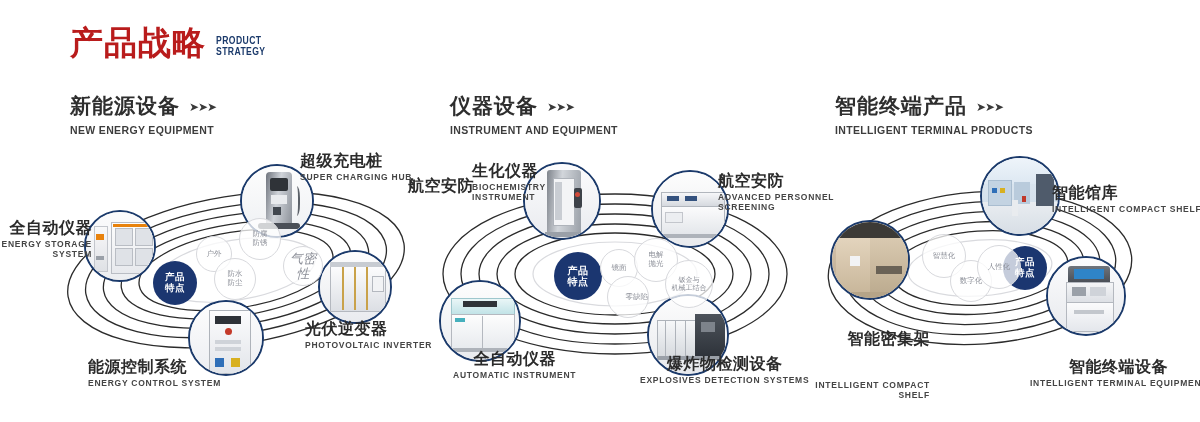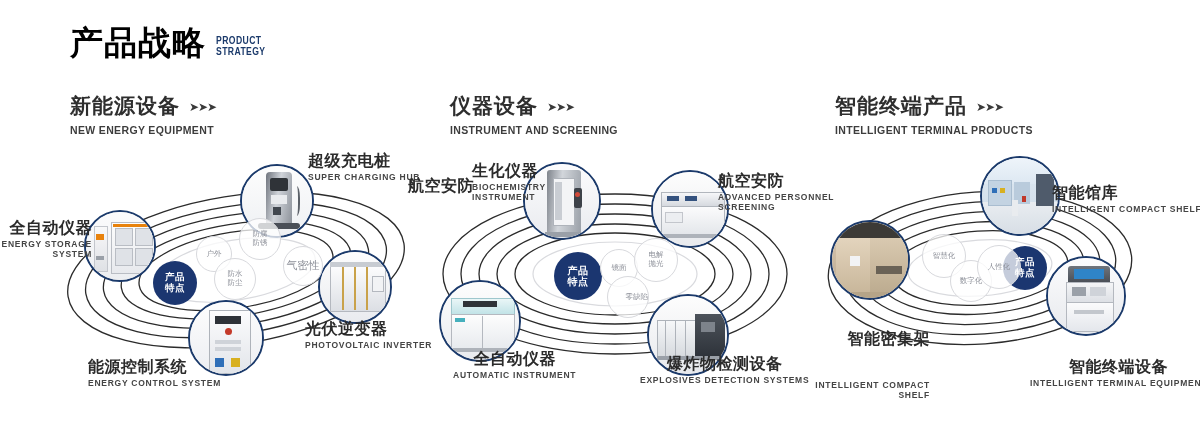--- a/index.html
+++ b/index.html
@@ -8,21 +8,21 @@
     background:#ffffff;
     font-family:"Liberation Sans","DejaVu Sans",sans-serif;
     overflow:hidden;
     position:relative;
   }
   #stage{position:absolute;left:0;top:0;width:1200px;height:422px;}
 
   
   .hdr{position:absolute;left:70px;top:26px;display:flex;align-items:flex-end;}
   .hdr-cn{
-    font-size:33px;font-weight:bold;color:#000000;letter-spacing:1px;
+    font-size:33px;font-weight:bold;color:#b91c1c;letter-spacing:1px;
     line-height:1;font-family:"DejaVu Sans",sans-serif;
   }
   .hdr-en{
     margin-left:10px;margin-bottom:2px;
     font-size:10.5px;font-weight:bold;color:#1b3a6b;
     line-height:11px;letter-spacing:.5px;
     transform:scaleX(.82);transform-origin:left bottom;
     font-family:"Liberation Sans",sans-serif;
   }
   .hdr-tag{
@@ -113,21 +113,21 @@
       <div class="chev">➤➤➤</div>
     </div>
     <div class="en">NEW ENERGY EQUIPMENT</div>
   </div>
 
   <div class="sec" style="left:450px;top:96px;">
     <div class="row">
       <div class="cn">仪器设备</div>
       <div class="chev">➤➤➤</div>
     </div>
-    <div class="en">INSTRUMENT AND SCREENING</div>
+    <div class="en">INSTRUMENT AND EQUIPMENT</div>
   </div>
 
   <div class="sec" style="left:835px;top:96px;">
     <div class="row">
       <div class="cn">智能终端产品</div>
       <div class="chev">➤➤➤</div>
     </div>
     <div class="en">INTELLIGENT TERMINAL PRODUCTS</div>
   </div>
 
@@ -202,31 +202,31 @@
       <span>户外</span>
     </div>
     <div class="feat" style="left:199px;top:60px;width:40px;height:40px;font-size:7.5px;">
       <span>防腐</span>
       <span>防锈</span>
     </div>
     <div class="feat" style="left:174px;top:100px;width:40px;height:40px;font-size:7.5px;">
       <span>防水</span>
       <span>防尘</span>
     </div>
-    <div class="feat" style="left:243px;top:88px;width:38px;height:38px;font-size:11px;">
+    <div class="feat" style="left:243px;top:88px;width:38px;height:38px;font-size:13px;font-style:italic;">
       <span>气密性</span>
     </div>
   </div>
 
   <div class="cap r" style="left:0px;top:219px;width:92px;">
     <div class="cn">全自动仪器</div>
     <div class="en w" style="white-space:normal;">ENERGY STORAGE<br>SYSTEM</div>
   </div>
 
-  <div class="cap" style="left:300px;top:152px;margin-left:8px;">
+  <div class="cap" style="left:300px;top:152px;">
     <div class="cn">超级充电桩</div>
     <div class="en">SUPER CHARGING HUB</div>
   </div>
 
   <div class="cap" style="left:305px;top:320px;">
     <div class="cn">光伏逆变器</div>
     <div class="en">PHOTOVOLTAIC INVERTER</div>
   </div>
 
   <div class="cap" style="left:88px;top:358px;">
@@ -299,20 +299,24 @@
 
     <div class="feat" style="left:175px;top:91px;width:36px;height:36px;font-size:7.5px;">
       <span>镜面</span>
     </div>
     <div class="feat" style="left:209px;top:80px;width:42px;height:42px;font-size:7.5px;">
       <span>电解</span>
       <span>抛光</span>
     </div>
     <div class="feat" style="left:182px;top:118px;width:40px;height:40px;font-size:7.5px;align-items:flex-end;">
       <span>零缺陷</span>
+    </div>
+    <div class="feat" style="left:240px;top:102px;width:46px;height:46px;font-size:7px;">
+      <span>钣金与</span>
+      <span>机械工结合</span>
     </div>
   </div>
 
   <div class="cap" style="left:408px;top:177px;">
     <div class="cn">航空安防</div>
   </div>
 
   <div class="cap" style="left:472px;top:162px;">
     <div class="cn">生化仪器</div>
     <div class="en" style="white-space:normal;">BIOCHEMISTRY<br>INSTRUMENT</div>

